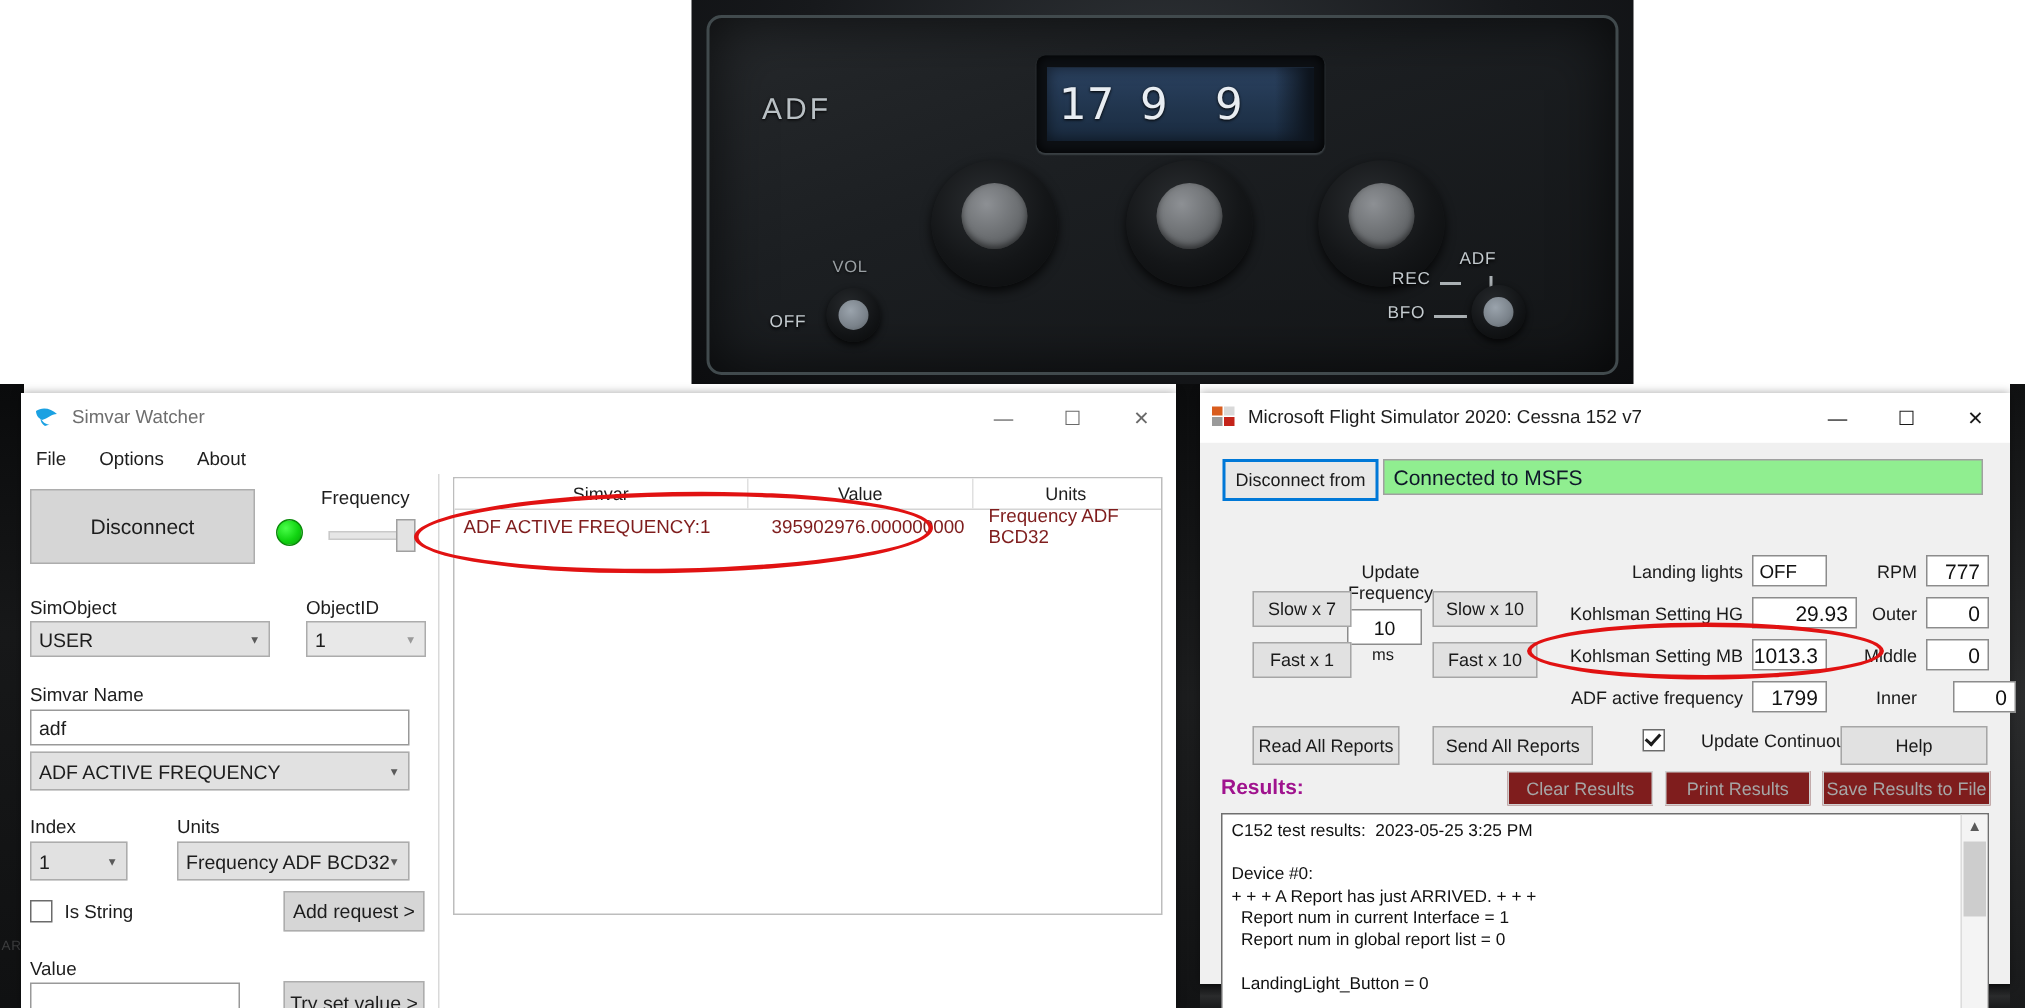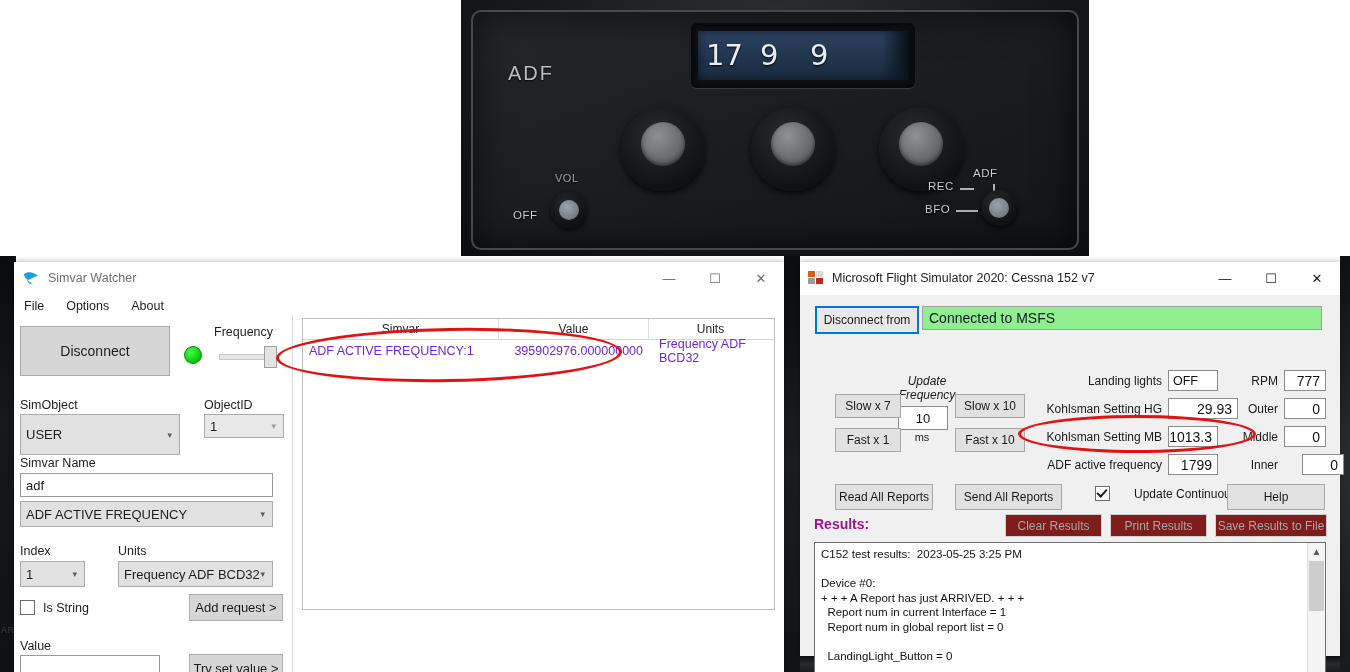--- a/index.html
+++ b/index.html
@@ -21,21 +21,21 @@
     background:linear-gradient(160deg,#26292c 0%,#1c1f22 40%,#131517 100%);
     border:2px solid #414a4d;border-radius:10px;
     box-shadow:inset 0 0 40px rgba(0,0,0,.7);
   }
   #adf-photo .adf-label{
     position:absolute;left:35px;top:50px;color:#b9c0c4;font-size:20px;
     letter-spacing:2px;font-family:"Liberation Sans",sans-serif;
     text-shadow:0 1px 2px #000;
   }
   #adf-readout-frame{
-    position:absolute;left:218px;top:11px;width:224px;height:65px;
+    position:absolute;left:218px;top:25px;width:192px;height:65px;
     background:#0d1014;border-radius:6px;
     box-shadow:inset 0 0 8px #000, 0 1px 1px #3a4044;
     padding:8px 7px;box-sizing:border-box;
   }
   #adf-readout{
     width:100%;height:100%;
     background:linear-gradient(180deg,#2b4261 0%,#20344c 60%,#1a2b40 100%);
     display:flex;align-items:center;
     box-shadow:inset 0 0 10px rgba(0,0,0,.55);
     position:relative;overflow:hidden;
@@ -126,21 +126,21 @@
     background:#e3e3e3;border:1px solid #a0a0a0;}
 
   .fld-label{position:absolute;font-size:12.5px;color:#1d1d1d;}
   .txtbox{position:absolute;background:#ffffff;border:1px solid #999999;font-size:13px;
     color:#1d1d1d;display:flex;align-items:center;padding-left:5px;box-sizing:border-box;}
   .combo{position:absolute;background:#e1e1e1;border:1px solid #acacac;font-size:13px;
     color:#1d1d1d;display:flex;align-items:center;padding-left:5px;box-sizing:border-box;}
   .combo .caret{position:absolute;right:7px;top:50%;transform:translateY(-50%);
     font-size:9px;color:#5a5a5a;}
   #simobject-label{left:6px;top:82px;}
-  #simobject-combo{left:6px;top:98px;width:160px;height:41px;}
+  #simobject-combo{left:6px;top:98px;width:160px;height:24px;}
   #objectid-label{left:190px;top:82px;}
   #objectid-combo{left:190px;top:98px;width:80px;height:24px;background:#e8e8e8;}
   #objectid-combo .caret{color:#9a9a9a;}
   #simvarname-label{left:6px;top:140px;}
   #simvarname-input{left:6px;top:157px;width:253px;height:24px;}
   #simvar-select{left:6px;top:185px;width:253px;height:26px;}
   #index-label{left:6px;top:228px;}
   #index-combo{left:6px;top:245px;width:65px;height:26px;}
   #units-label{left:104px;top:228px;}
   #units-combo{left:104px;top:245px;width:155px;height:26px;}
@@ -154,21 +154,21 @@
   #try-set-value-button{position:absolute;left:175px;top:338px;width:92px;height:26px;font-size:13px;}
 
   
   #simvar-table{position:absolute;left:288px;top:2px;width:471px;height:290px;
     background:#ffffff;border:1px solid #bdbdbd;}
   #simvar-table .hdr{display:flex;height:20px;background:#ffffff;border-bottom:1px solid #d4d4d4;}
   #simvar-table .hdr div{font-size:12px;color:#1d1d1d;display:flex;align-items:center;
     justify-content:center;height:20px;border-right:1px solid #e0e0e0;box-sizing:border-box;}
   .col-simvar{width:196px;} .col-value{width:150px;} .col-units{width:123px;border-right:none !important;}
   #simvar-table .row{display:flex;height:22px;align-items:center;}
-  #simvar-table .row div{font-size:12.5px;color:#6d28d9;box-sizing:border-box;}
+  #simvar-table .row div{font-size:12.5px;color:#7f1d1d;box-sizing:border-box;}
   #simvar-table .row .col-simvar{padding-left:6px;}
   #simvar-table .row .col-value{text-align:right;padding-right:6px;display:flex;justify-content:flex-end;}
   #simvar-table .row .col-units{padding-left:10px;}
 
   
   #msfs-window{left:800px;top:262px;width:540px;height:394px;background:#f0f0f0;}
   #msfs-icon{width:16px;height:16px;margin-left:8px;position:relative;flex:0 0 16px;}
   #msfs-body{position:absolute;left:0;top:32px;right:0;bottom:0;}
   #disconnect-from-button{position:absolute;left:15px;top:12px;width:100px;height:24px;
     background:#e8e8e8;border:2px solid #0078d7;font-size:12px;color:#1a1a1a;
@@ -376,21 +376,21 @@
         <div class="dark">—</div>
         <div class="dark">☐</div>
         <div class="dark">✕</div>
       </div>
     </div>
 
     <div id="msfs-body">
       <div id="disconnect-from-button">Disconnect from</div>
       <div id="connection-status">Connected to MSFS</div>
 
-      <div id="update-freq-label" style="white-space:pre-line;font-style:italic;">Update
+      <div id="update-freq-label" style="white-space:pre-line;">Update
 Frequency</div>
       <div id="update-freq-input">10</div>
       <div id="ms-label">ms</div>
 
       <div class="msfs-btn" id="slow-x1">Slow x 7</div>
       <div class="msfs-btn" id="fast-x1">Fast x 1</div>
       <div class="msfs-btn" id="slow-x10">Slow x 10</div>
       <div class="msfs-btn" id="fast-x10">Fast x 10</div>
 
       <div class="mf-row" style="left:232px;top:76px;">

